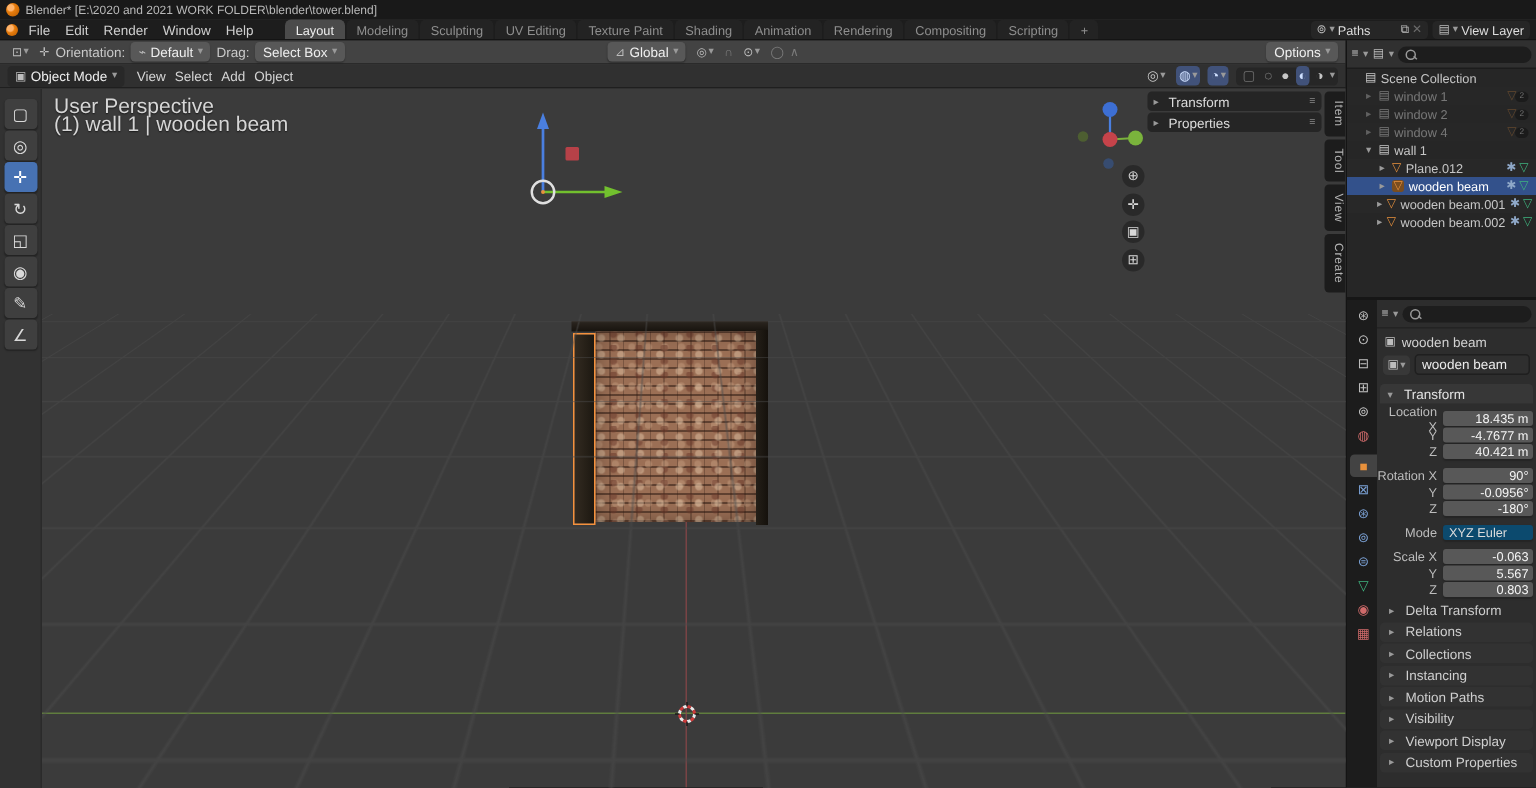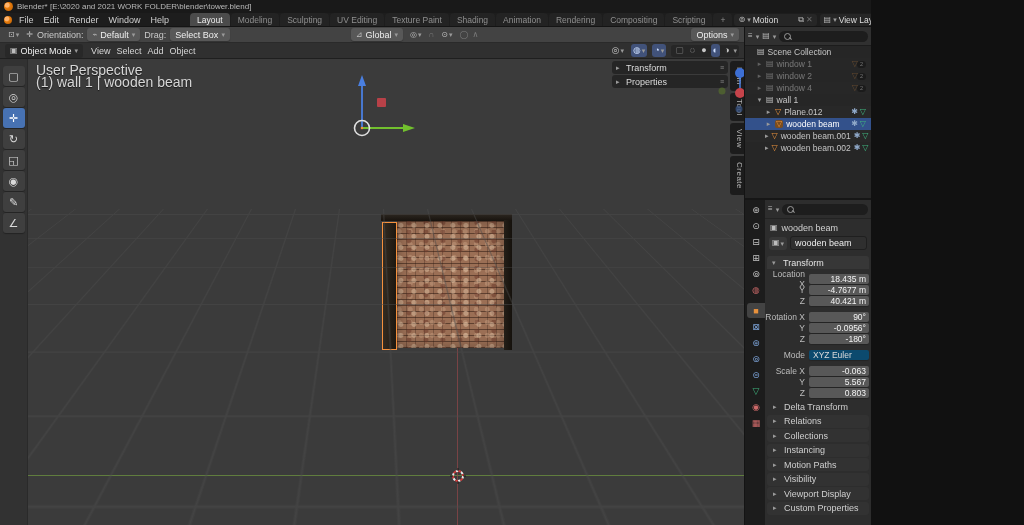--- a/index.html
+++ b/index.html
@@ -1,16 +1,16 @@
 <!DOCTYPE html>
 <html><head>
 <meta charset="utf-8">
 <style>
   html,body{margin:0;padding:0;background:#111;}
-  #app{position:relative;width:871px;height:525px;overflow:hidden;
+  #app{position:relative;width:1024px;height:525px;overflow:hidden;
        font-family:"Liberation Sans","DejaVu Sans",sans-serif;font-size:9px;color:#c8c8c8;
        background:#3b3b3b;user-select:none;}
   
   .titlebar{height:13px;background:#191919;display:flex;align-items:center;padding:0 4px;gap:4px;}
   .titlebar .title{color:#b9b9b9;font-size:8px;white-space:nowrap;}
   .blogo{width:9px;height:9px;border-radius:50%;background:radial-gradient(circle at 35% 35%,#ffb36b 0 2px,#e87d0d 3px,#b55a00 100%);flex:0 0 auto;}
   .menubar{height:13px;background:#1d1d1d;display:flex;align-items:center;padding:0 4px;gap:2px;border-bottom:1px solid #141414;}
   .menu-item{padding:1px 5px;color:#cfcfcf;border-radius:3px;white-space:nowrap;}
   .ws-tabs{display:flex;align-items:flex-end;margin-left:14px;gap:1px;height:13px;}
   .ws-tab{padding:2px 7px 1px 7px;color:#8f8f8f;background:#232323;border-radius:4px 4px 0 0;white-space:nowrap;font-size:8.5px;}
@@ -143,21 +143,21 @@
         <span class="ws-tab">Animation</span>
         <span class="ws-tab">Rendering</span>
         <span class="ws-tab">Compositing</span>
         <span class="ws-tab">Scripting</span>
         <span class="ws-tab">+</span>
       </span>
     <span class="tb-right">
       <span class="pill">
         <span class="mini-ic">⊚</span>
         <span class="chev">▾</span>
-        <span class="val">Motion</span>
+        <span class="val">Paths</span>
         <span class="mini-ic" style="margin-left:18px;">⧉</span>
         <span class="mini-ic dim">✕</span>
       </span>
       <span class="pill">
         <span class="mini-ic">▤</span>
         <span class="chev">▾</span>
         <span class="val">View Layer</span>
       </span>
     </span>
   </div>

